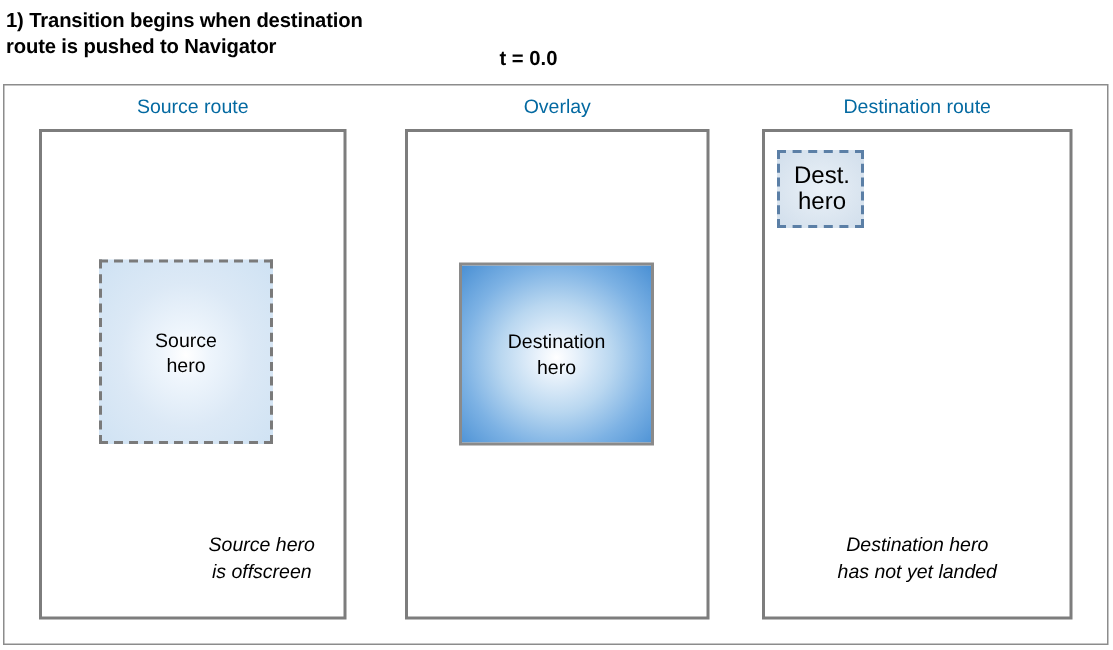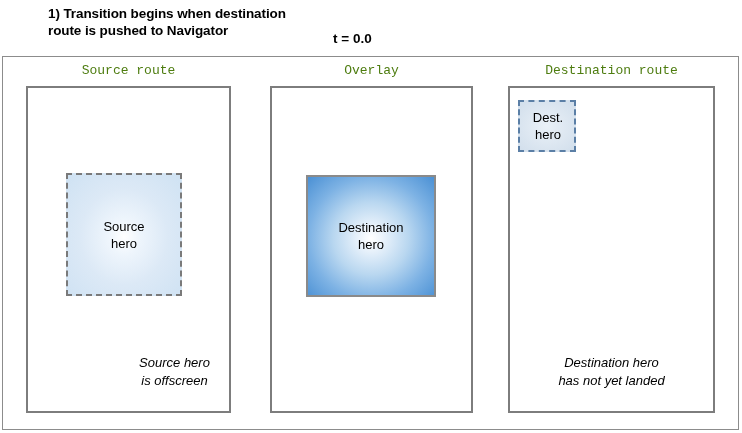--- a/index.html
+++ b/index.html
@@ -26,21 +26,20 @@
   }
   .title {
     position: absolute;
     left: 4px;
     top: 5px;
     width: 320px;
     font-size: 13.5px;
     font-weight: bold;
     line-height: 17px;
     letter-spacing: -0.1px;
-    margin-left: 44px;
   }
   .title .line {
     display: block;
     white-space: nowrap;
   }
   .time-label {
     position: absolute;
     left: 333px;
     top: 31px;
     font-size: 13.5px;
@@ -67,22 +66,21 @@
     border: 2px solid #7d7d7d;
     box-sizing: border-box;
     background: #ffffff;
   }
   .panel-title {
     position: absolute;
     top: 63px;
     font-size: 13px;
     text-align: center;
     white-space: nowrap;
-    color: #4d7c0f;
-    font-family: Liberation Mono, monospace;
+    color: #0369a1;
   }
 
   
   .panel-source      { left: 26px;  width: 205px; height: 327px; }
   .panel-overlay     { left: 270px; width: 203px; height: 327px; }
   .panel-destination { left: 508px; width: 207px; height: 327px; }
 
   .title-source      { left: 26px;  width: 205px; }
   .title-overlay     { left: 270px; width: 203px; }
   .title-destination { left: 508px; width: 207px; }
@@ -124,21 +122,21 @@
 
   
   .hero-destination {
     left: 518px;
     top: 100px;
     width: 58px;
     height: 52px;
     border: 2px dashed #5b7fa6;
     background: radial-gradient(ellipse at 50% 50%,
                 #eaf1f8 0%, #dde7f1 55%, #d2dfec 100%);
-    font-size: 13px;
+    font-size: 16px;
     padding-left: 2px;
   }
 
   
   .caption {
     position: absolute;
     font-size: 13px;
     font-style: italic;
     line-height: 18px;
     text-align: center;

